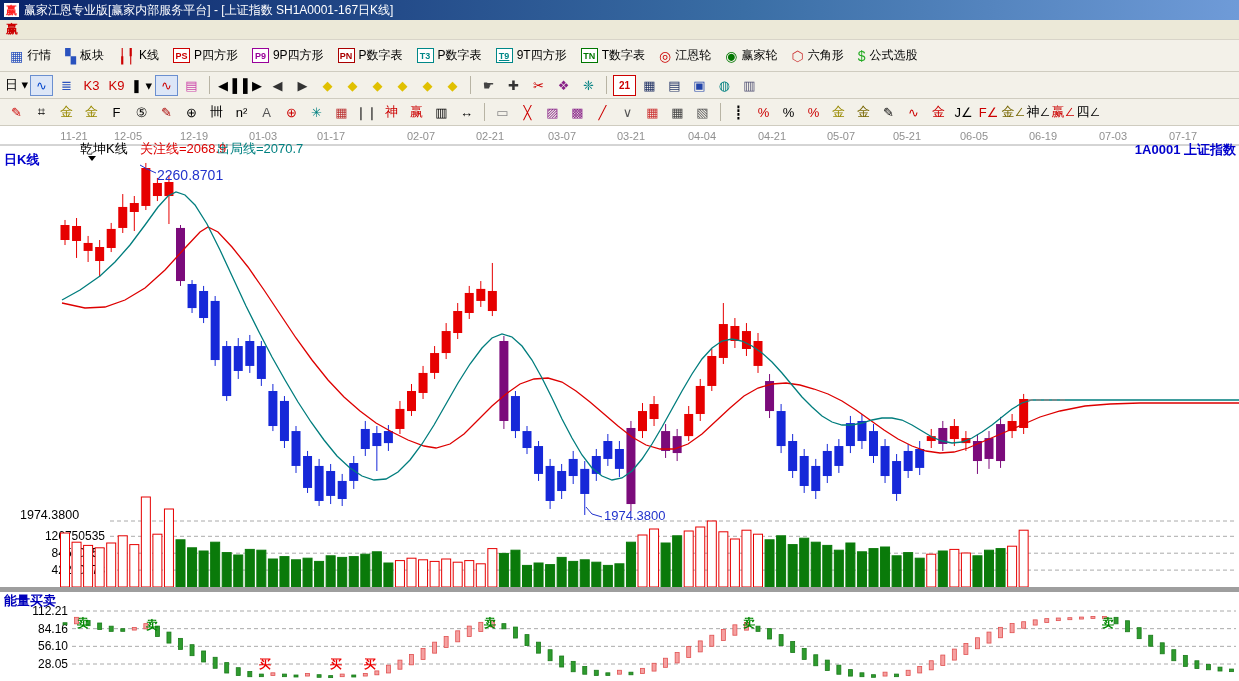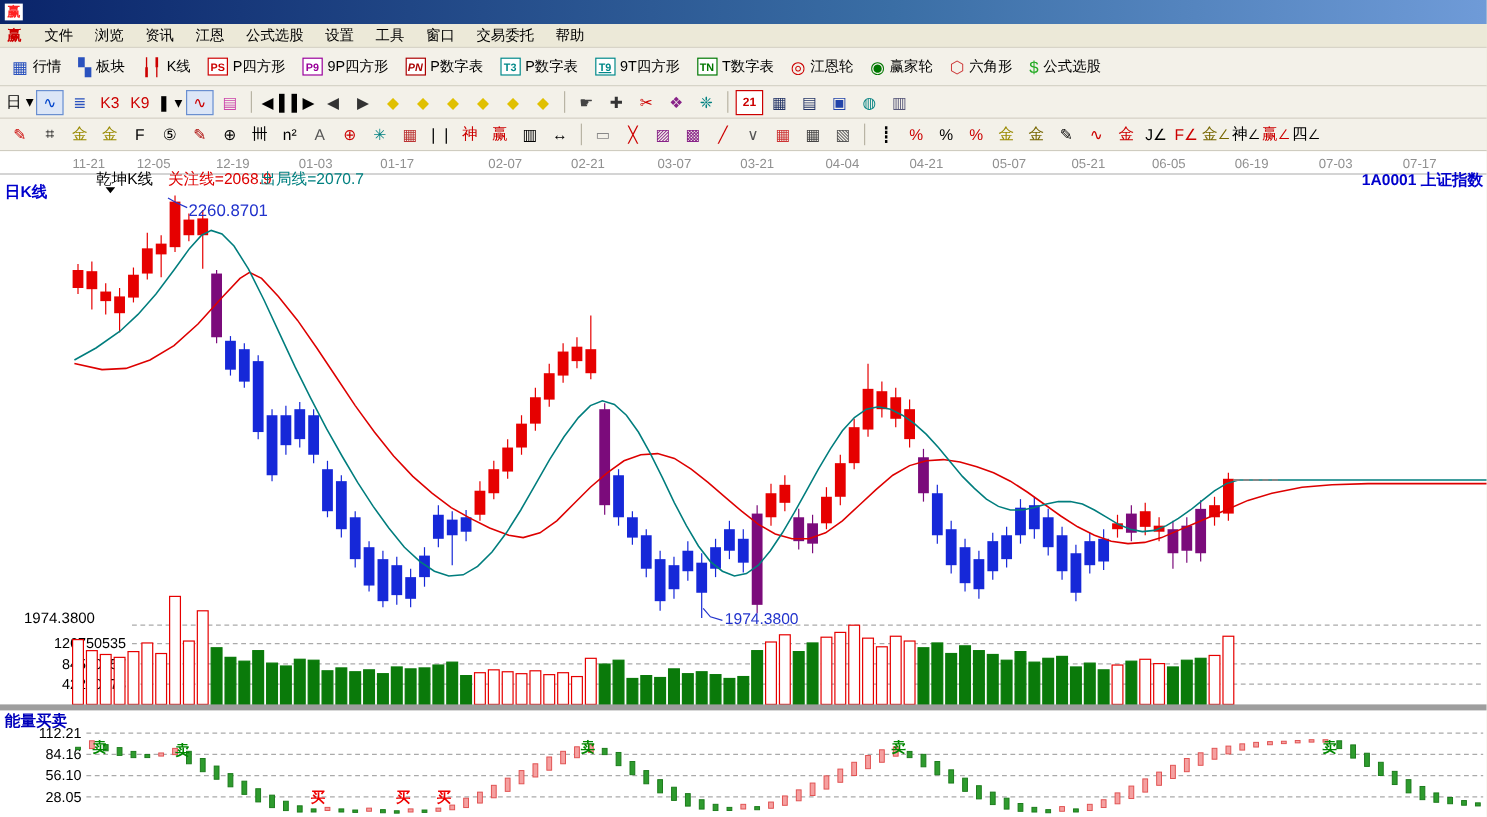--- a/index.html
+++ b/index.html
@@ -32,24 +32,24 @@
   .chart-area { position:relative; height:555px; background:#ffffff; }
   .chart-area svg { position:absolute; left:0; top:0; }
   text { font-family:"Liberation Sans", sans-serif; }
 </style>
 </head>
 <body>
 
 <div class="window">
   <div class="titlebar">
     <span class="logo">赢</span>
+    <span class="title">赢家江恩专业版[赢家内部服务平台] - [上证指数  SH1A0001-167日K线]</span>
   </div>
   <div class="menubar">
     <span class="menu-logo">赢</span>
-    <span id="menu-items"><span class="menu-item">文件</span><span class="menu-item">浏览</span><span class="menu-item">资讯</span><span class="menu-item">江恩</span><span class="menu-item">公式选股</span><span class="menu-item">设置</span><span class="menu-item">工具</span><span class="menu-item">窗口</span><span class="menu-item">交易委托</span><span class="menu-item">帮助</span></span>
   </div>
   <div class="toolbar" id="toolbar1">
       <span class="tb-item">
         <span class="tb-icon-glyph" style="color: rgb(42, 82, 190);">▦</span>
         <span>行情</span>
       </span>
       <span class="tb-item">
         <span class="tb-icon-glyph" style="color: rgb(42, 82, 190);">▚</span>
         <span>板块</span>
       </span>
@@ -59,21 +59,21 @@
       </span>
       <span class="tb-item">
         <span class="tb-icon-box" style="color: rgb(204, 0, 0);">PS</span>
         <span>P四方形</span>
       </span>
       <span class="tb-item">
         <span class="tb-icon-box" style="color: rgb(153, 0, 153);">P9</span>
         <span>9P四方形</span>
       </span>
       <span class="tb-item">
-        <span class="tb-icon-box" style="color: rgb(170, 0, 0); font-style: italic;">PN</span>
+        <span class="tb-icon-box" style="color: rgb(170, 0, 0);">PN</span>
         <span>P数字表</span>
       </span>
       <span class="tb-item">
         <span class="tb-icon-box" style="color: rgb(0, 136, 136);">T3</span>
         <span>P数字表</span>
       </span>
       <span class="tb-item">
         <span class="tb-icon-box" style="color: rgb(0, 136, 136); text-decoration: underline;">T9</span>
         <span>9T四方形</span>
       </span>

